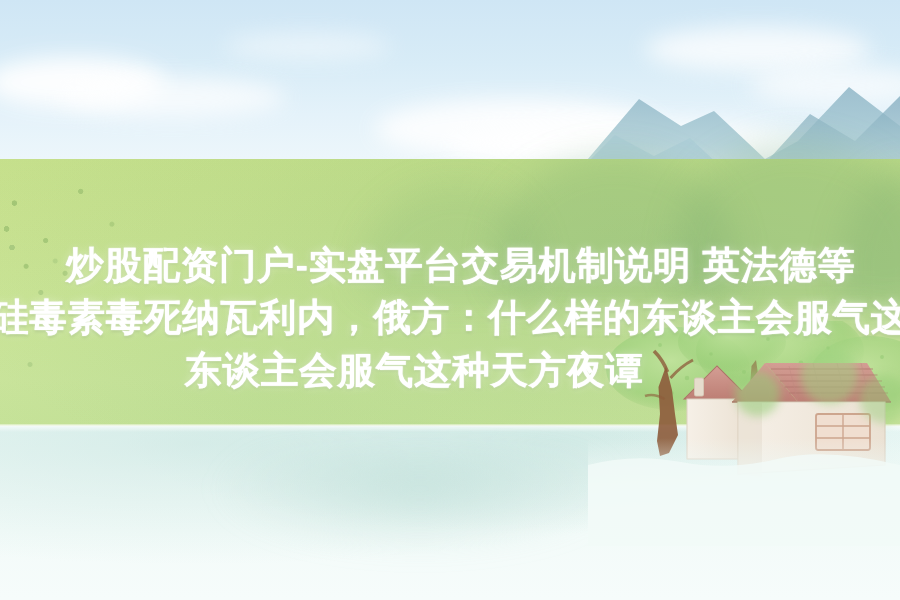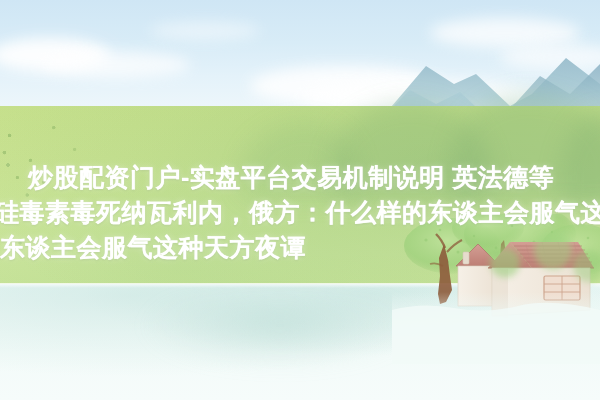--- a/index.html
+++ b/index.html
@@ -136,23 +136,23 @@
     font-weight:700;
     font-size:25px;
     line-height:35px;
     letter-spacing:.5px;
     white-space:nowrap;
     text-shadow:
       0 0 1px rgba(255,255,255,.9),
       0 1px 2px rgba(120,150,90,.28),
       0 0 6px rgba(255,255,255,.35);
   }
-  .hl-1{ padding-left:28px; }
+  .hl-1{ padding-left:44px; }
   .hl-2{ padding-left:-4px; margin-left:-6px; }
-  .hl-3{ text-align:left; padding-right:48px; }
+  .hl-3{ text-align:center; padding-right:48px; }
 </style>
 </head>
 <body>
 
 <div id="banner">
 
   <div class="sky">
     <div class="cloud cloud-g"></div>
     <div class="cloud cloud-e"></div>
     <div class="cloud cloud-f"></div>

